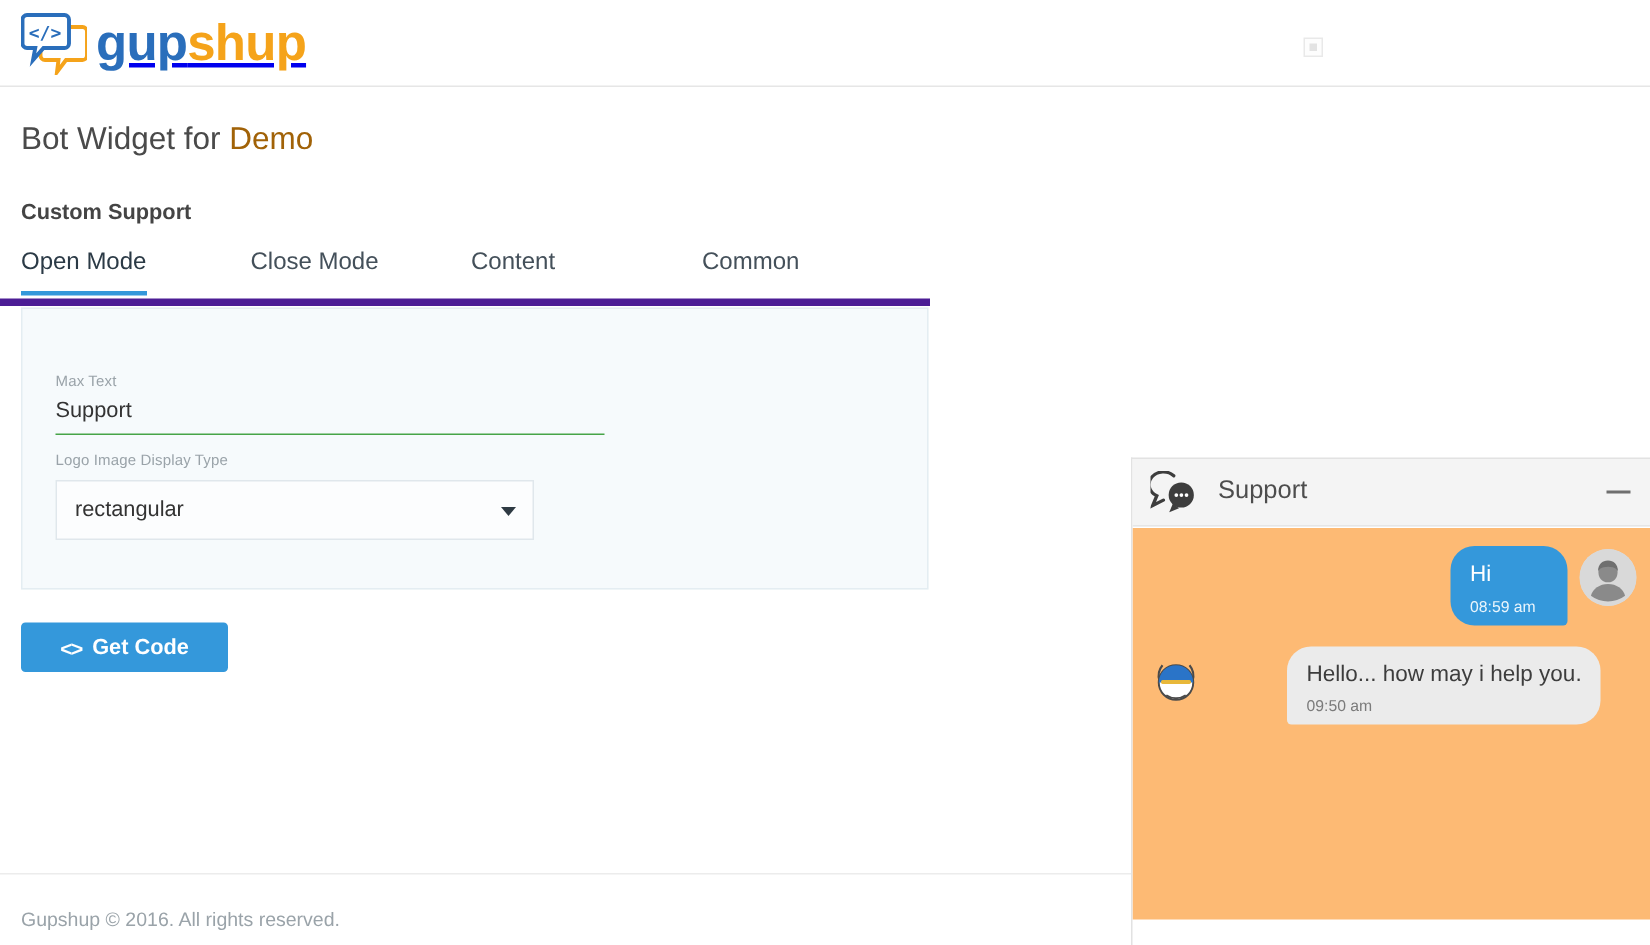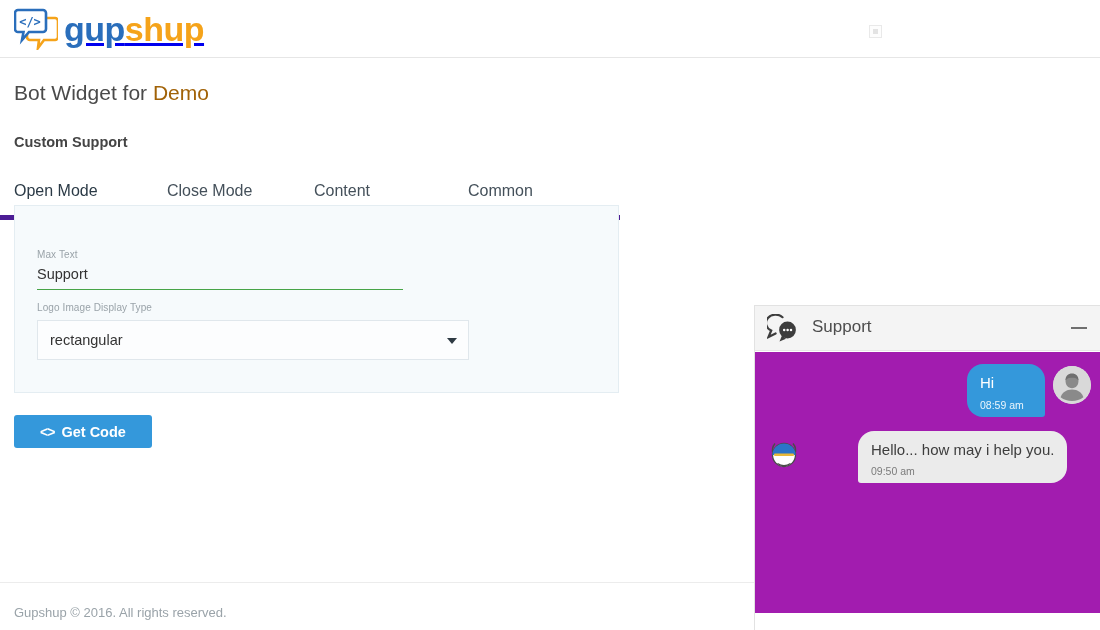--- a/index.html
+++ b/index.html
@@ -97,21 +97,20 @@
   }
 
   
   .tabs {
     position: absolute;
     left: 0;
     top: 166px;
     width: 620px;
     height: 38px;
     border-bottom: 5px solid #4c1d95;
-    margin-top: 16px;
   }
   .tab {
     position: absolute;
     top: 0;
     font-size: 16px;
     color: #44505a;
     padding: 0 0 12px 0;
     cursor: pointer;
     white-space: nowrap;
   }
@@ -173,21 +172,21 @@
     position: absolute;
     left: 22px;
     top: 96px;
     width: 366px;
   }
   .select-field .field-label { left: 0; top: 0; }
   .select-box {
     position: absolute;
     left: 0;
     top: 18px;
-    width: 432px;
+    width: 319px;
     height: 40px;
     background: #fcfdfe;
     border: 1px solid #e0e7ec;
     cursor: pointer;
   }
   .select-box .sel-value {
     position: absolute;
     left: 12px;
     top: 11px;
     font-size: 14.5px;
@@ -298,21 +297,21 @@
     height: 2px;
     background: #6f6f6f;
   }
 
   .chat-body {
     position: absolute;
     left: 0;
     top: 46px;
     width: 346px;
     height: 261px;
-    background: #a21caf;
+    background: #fdba74;
     padding: 12px 10px 0 10px;
   }
 
   .msg-row {
     display: flex;
     align-items: flex-start;
     margin-bottom: 14px;
   }
   .msg-row.out { justify-content: flex-end; }
   .msg-row.in  { justify-content: flex-start; gap: 45px; }

